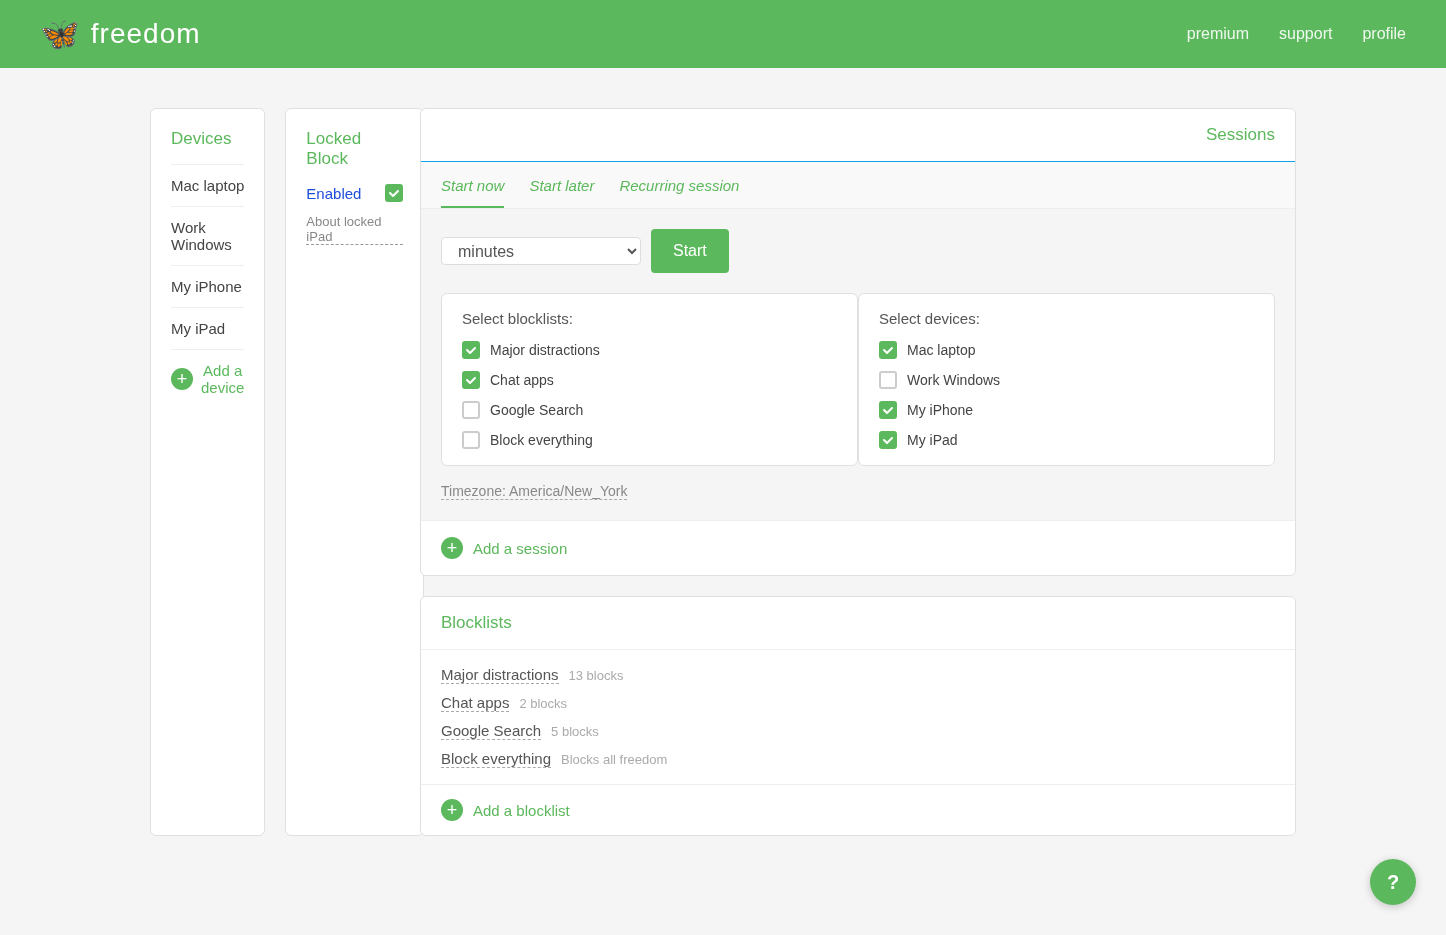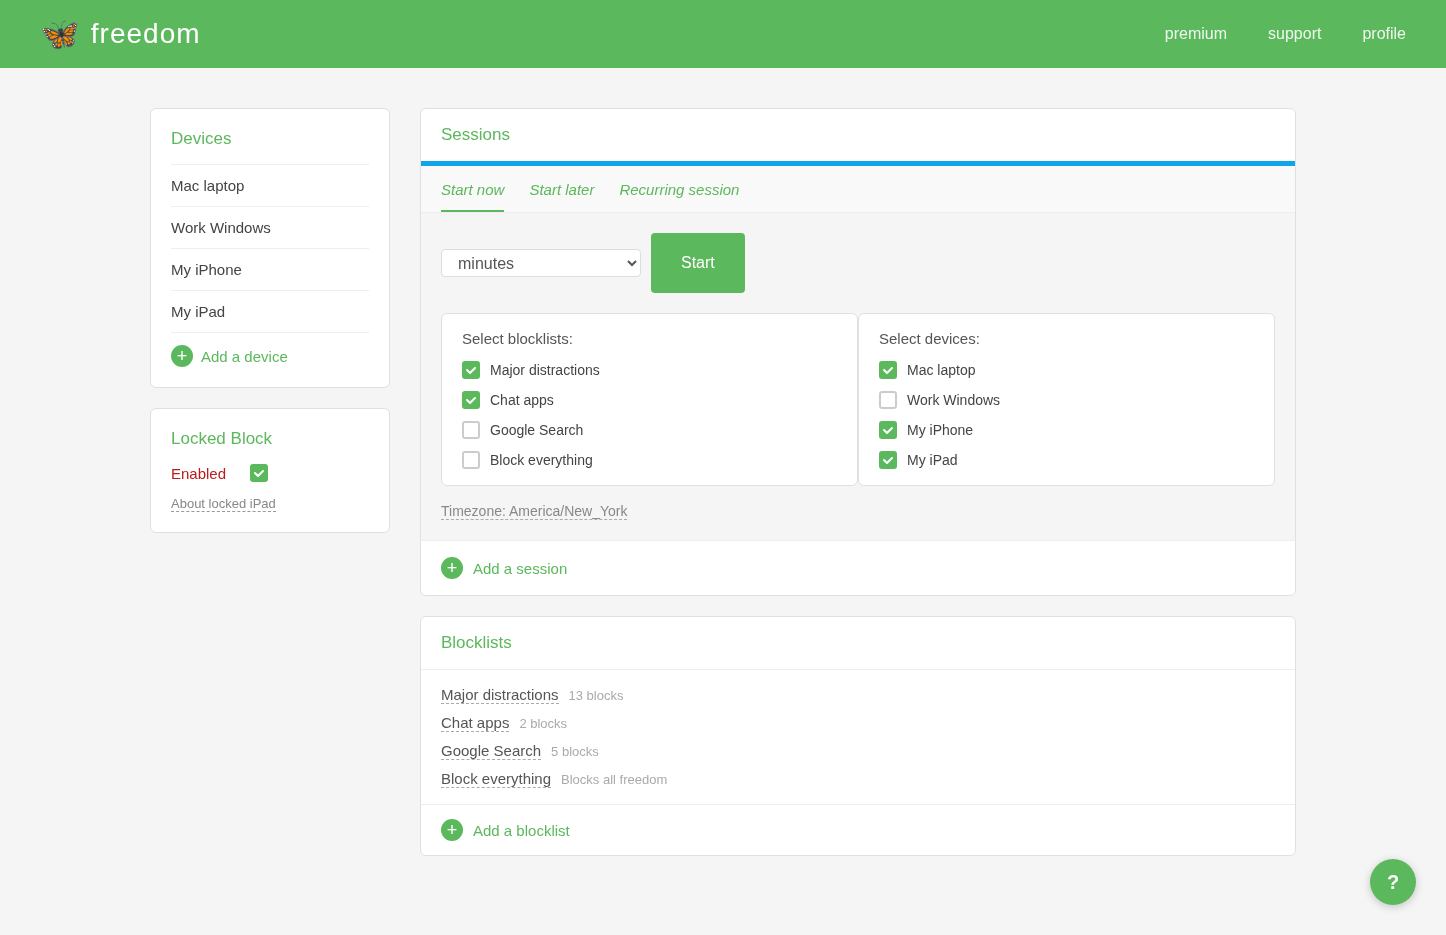--- a/index.html
+++ b/index.html
@@ -22,21 +22,21 @@
       font-size: 28px;
       font-weight: 400;
       letter-spacing: 1px;
     }
     .logo-butterfly {
       font-size: 32px;
       color: #fff;
     }
     .header-nav {
       display: flex;
-      gap: 41px;
+      gap: 30px;
     }
     .header-nav a {
       color: #fff;
       text-decoration: none;
       font-size: 16px;
       font-weight: 400;
       opacity: 0.9;
       cursor: pointer;
     }
 
@@ -47,21 +47,21 @@
       padding: 40px 150px;
       max-width: 1446px;
       margin: 0 auto;
     }
 
     
     .sidebar {
       width: 240px;
       flex-shrink: 0;
       display: flex;
-      flex-direction: column;
+      flex-direction: row;
       gap: 20px;
     }
 
     .card {
       background: #fff;
       border: 1px solid #e0e0e0;
       border-radius: 6px;
       padding: 20px;
     }
 
@@ -106,21 +106,21 @@
       display: flex;
       align-items: center;
       justify-content: center;
       font-size: 18px;
       line-height: 1;
       flex-shrink: 0;
     }
 
     .locked-mode-text {
       font-size: 15px;
-      color: #b91c1c;
+      color: #1d4ed8;
       margin-bottom: 8px;
       display: flex;
       align-items: center;
       gap: 24px;
     }
 
     .checkbox-green {
       width: 18px;
       height: 18px;
       background: #5cb85c;
@@ -167,21 +167,22 @@
 
     
     .sessions-card {
       background: #fff;
       border: 1px solid #e0e0e0;
       border-radius: 6px;
       overflow: hidden;
     }
     .sessions-header {
       padding: 16px 20px;
-      border-bottom: 5px solid #0ea5e9;
+      border-bottom: 1px solid #0ea5e9;
+      text-align: right;
     }
     .sessions-title {
       color: #5cb85c;
       font-size: 17px;
       font-weight: 500;
     }
 
     .sessions-tabs {
       display: flex;
       gap: 25px;
@@ -230,22 +231,22 @@
       height: 28px;
       border: 1px solid #ddd;
       border-radius: 4px;
       padding: 0 12px;
       font-size: 16px;
       color: #555;
       background: #fff;
       cursor: pointer;
     }
     .start-btn {
-      height: 60px;
-      padding: 0 30px;
+      height: 44px;
+      padding: 0 22px;
       background: #5cb85c;
       color: #fff;
       border: none;
       border-radius: 4px;
       font-size: 16px;
       cursor: pointer;
       font-weight: 500;
     }
 
     .selectors-row {

